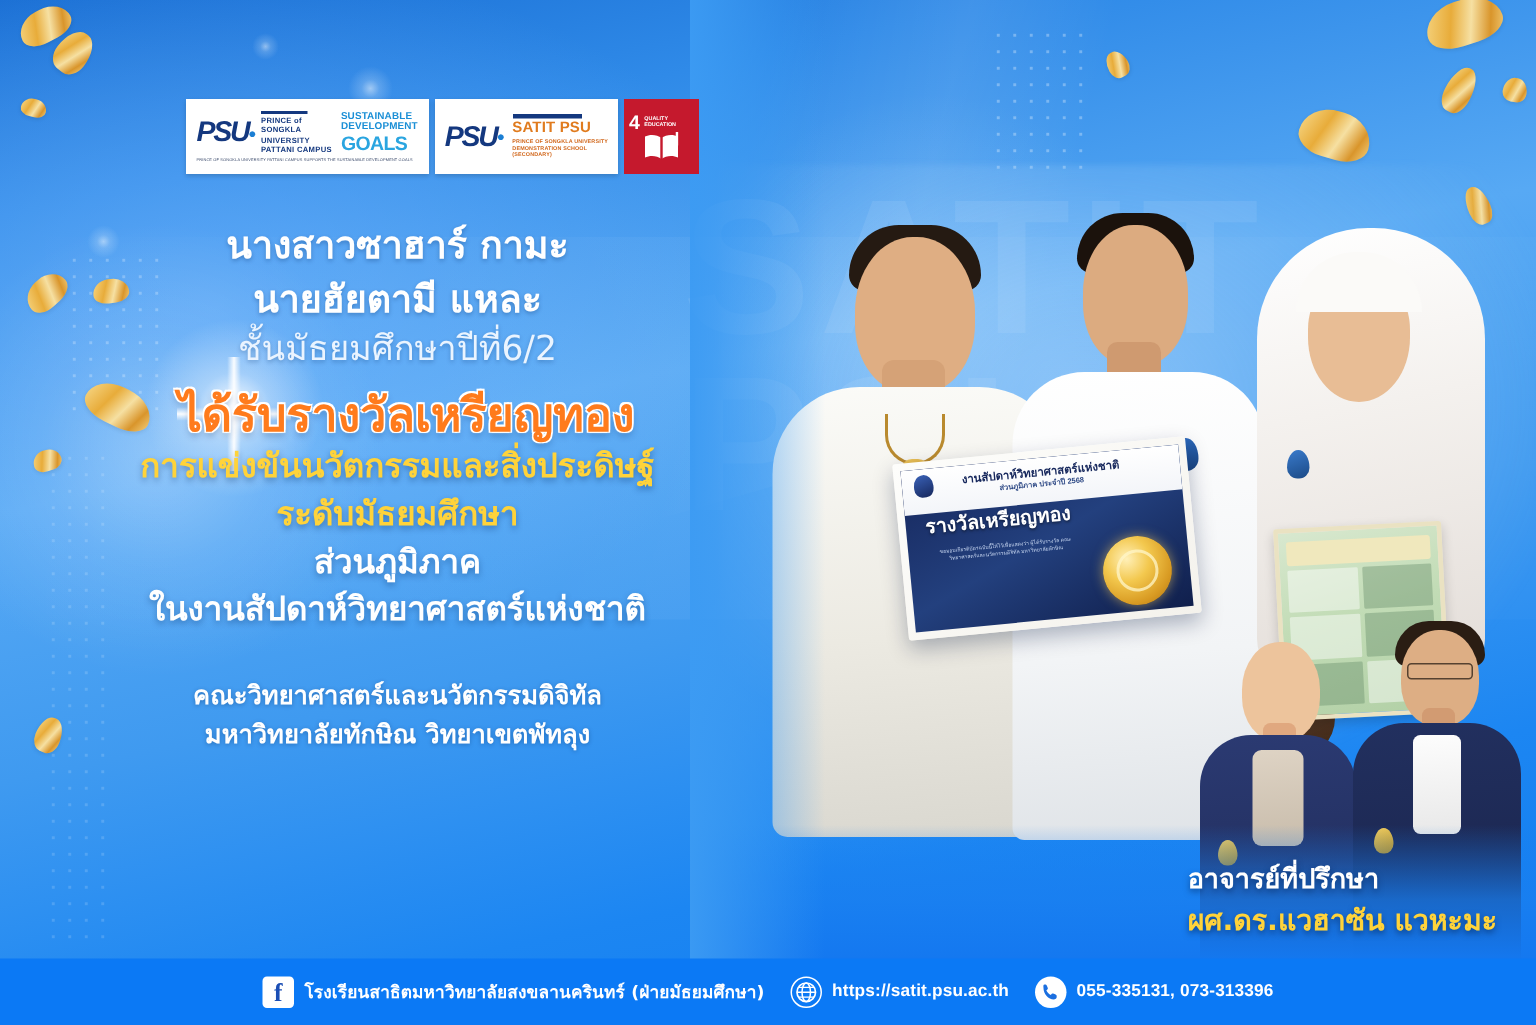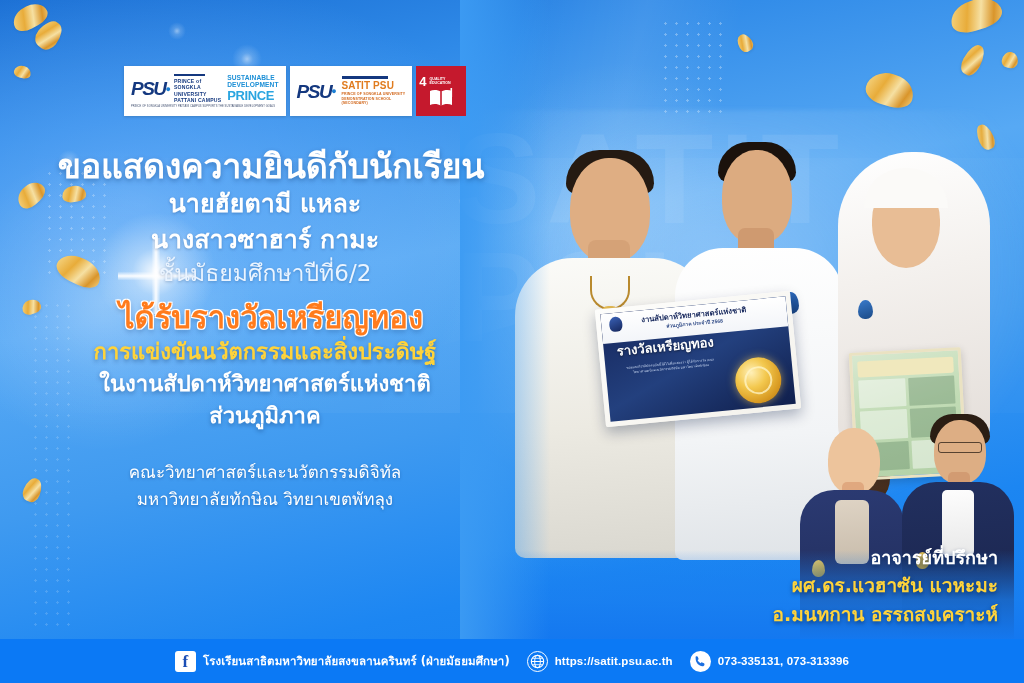--- a/index.html
+++ b/index.html
@@ -168,29 +168,29 @@
   .sub-yellow {
     font-size: 22px; font-weight: bold; color: #ffd33a;
     line-height: 1.45; text-shadow: 0 2px 4px rgba(0,40,95,0.40);
   }
   .sub-white {
     font-size: 22px; font-weight: bold; color: #ffffff;
     line-height: 1.42; text-shadow: 0 2px 4px rgba(0,40,95,0.35);
   }
   .affil {
     margin-top: 28px;
-    font-size: 17px; font-weight: normal; color: #ffffff;
+    font-size: 17px; font-weight: bold; color: #ffffff;
     line-height: 1.58; text-shadow: 0 1px 3px rgba(0,40,95,0.35);
   }
 
   
   #advisors {
     position: absolute;
     right: 26px; bottom: 54px;
-    text-align: right;
+    text-align: left;
     z-index: 7;
   }
   .adv-head {
     font-size: 18px; font-weight: bold; color: #ffffff;
     line-height: 1.5; text-shadow: 0 2px 4px rgba(0,35,85,0.55);
   }
   .adv-name {
     font-size: 19px; font-weight: bold; color: #ffd33a;
     line-height: 1.52; text-shadow: 0 2px 4px rgba(0,35,85,0.60);
   }
@@ -492,21 +492,21 @@
           <div style="margin-left:3px;">
             <div class="psu-bar"></div>
             <div class="psu-words" style="margin-left:0;white-space:pre-line;">PRINCE of
 SONGKLA
 UNIVERSITY
 PATTANI CAMPUS</div>
           </div>
           <div class="sdg-words">
             <div>SUSTAINABLE</div>
             <div>DEVELOPMENT</div>
-            <div class="sdg-goals">PRINCE</div>
+            <div class="sdg-goals">GOALS</div>
           </div>
         </div>
         <div class="psu-fineprint">PRINCE OF SONGKLA UNIVERSITY PATTANI CAMPUS SUPPORTS THE SUSTAINABLE DEVELOPMENT GOALS</div>
       </div>
     </div>
 
     <div class="logo-card">
       <div class="psu-mark">PSU</div>
       <span class="psu-dot">●</span>
       <div class="satit-words">
@@ -527,36 +527,35 @@
       <svg width="26" height="20" viewBox="0 0 26 20">
         <path d="M13 4 C10 1.5 5 1.5 2 3 L2 17 C5 15.5 10 15.5 13 18 Z" fill="#ffffff"></path>
         <path d="M13 4 C16 1.5 21 1.5 24 3 L24 17 C21 15.5 16 15.5 13 18 Z" fill="#ffffff"></path>
         <rect x="12.2" y="3.4" width="1.6" height="15" fill="#c5192d"></rect>
         <rect x="22.5" y="0" width="1.6" height="9" fill="#ffffff"></rect>
       </svg>
     </div>
   </div>
 
   <div id="text-block">
-    <div class="th headline">ขอแสดงความยินดีกับนักเรียน</div>
+    <div class="th name">นางสาวซาฮาร์ กามะ</div>
     <div class="th name">นายฮัยตามี แหละ</div>
-    <div class="th name">นางสาวซาฮาร์ กามะ</div>
     <div class="th grade">ชั้นมัธยมศึกษาปีที่6/2</div>
     <div class="th award">ได้รับรางวัลเหรียญทอง</div>
     <div class="th sub-yellow">การแข่งขันนวัตกรรมและสิ่งประดิษฐ์</div>
+    <div class="th sub-yellow">ระดับมัธยมศึกษา</div>
+    <div class="th sub-white">ส่วนภูมิภาค</div>
     <div class="th sub-white">ในงานสัปดาห์วิทยาศาสตร์แห่งชาติ</div>
-    <div class="th sub-white">ส่วนภูมิภาค</div>
     <div class="th affil">คณะวิทยาศาสตร์และนวัตกรรมดิจิทัล</div>
     <div class="th affil" style="margin-top:0;">มหาวิทยาลัยทักษิณ วิทยาเขตพัทลุง</div>
   </div>
 
   <div id="advisors">
     <div class="th adv-head">อาจารย์ที่ปรึกษา</div>
     <div class="th adv-name">ผศ.ดร.แวฮาซัน แวหะมะ</div>
-    <div class="th adv-name">อ.มนทกาน อรรถสงเคราะห์</div>
   </div>
 
   <div id="footer">
 
     <div class="f-item">
       <div class="fb-icon">f</div>
       <div class="th f-text">โรงเรียนสาธิตมหาวิทยาลัยสงขลานครินทร์ (ฝ่ายมัธยมศึกษา)</div>
     </div>
 
     <div class="f-item">
@@ -571,18 +570,18 @@
       </div>
       <div class="f-text">https://satit.psu.ac.th</div>
     </div>
 
     <div class="f-item">
       <div class="phone-icon">
         <svg width="13" height="13" viewBox="0 0 16 16">
           <path d="M3 1.6c1.1 0 1.5.3 1.9 1.3l.6 1.5c.3.7.1 1.1-.5 1.5l-.6.4c.6 1.6 2.1 3.2 3.7 3.9l.4-.6c.4-.6.8-.8 1.5-.5l1.6.6c1 .4 1.3.8 1.3 1.9 0 1.4-1.1 2.3-2.5 2.3C6.2 13.9 2 9.6 2 4.1 2 2.7 1.7 1.6 3 1.6z" fill="#1b6fe0"></path>
         </svg>
       </div>
-      <div class="f-text">073-335131, 073-313396</div>
+      <div class="f-text">055-335131, 073-313396</div>
     </div>
 
   </div>
 
 </div>
 
 </body></html>

